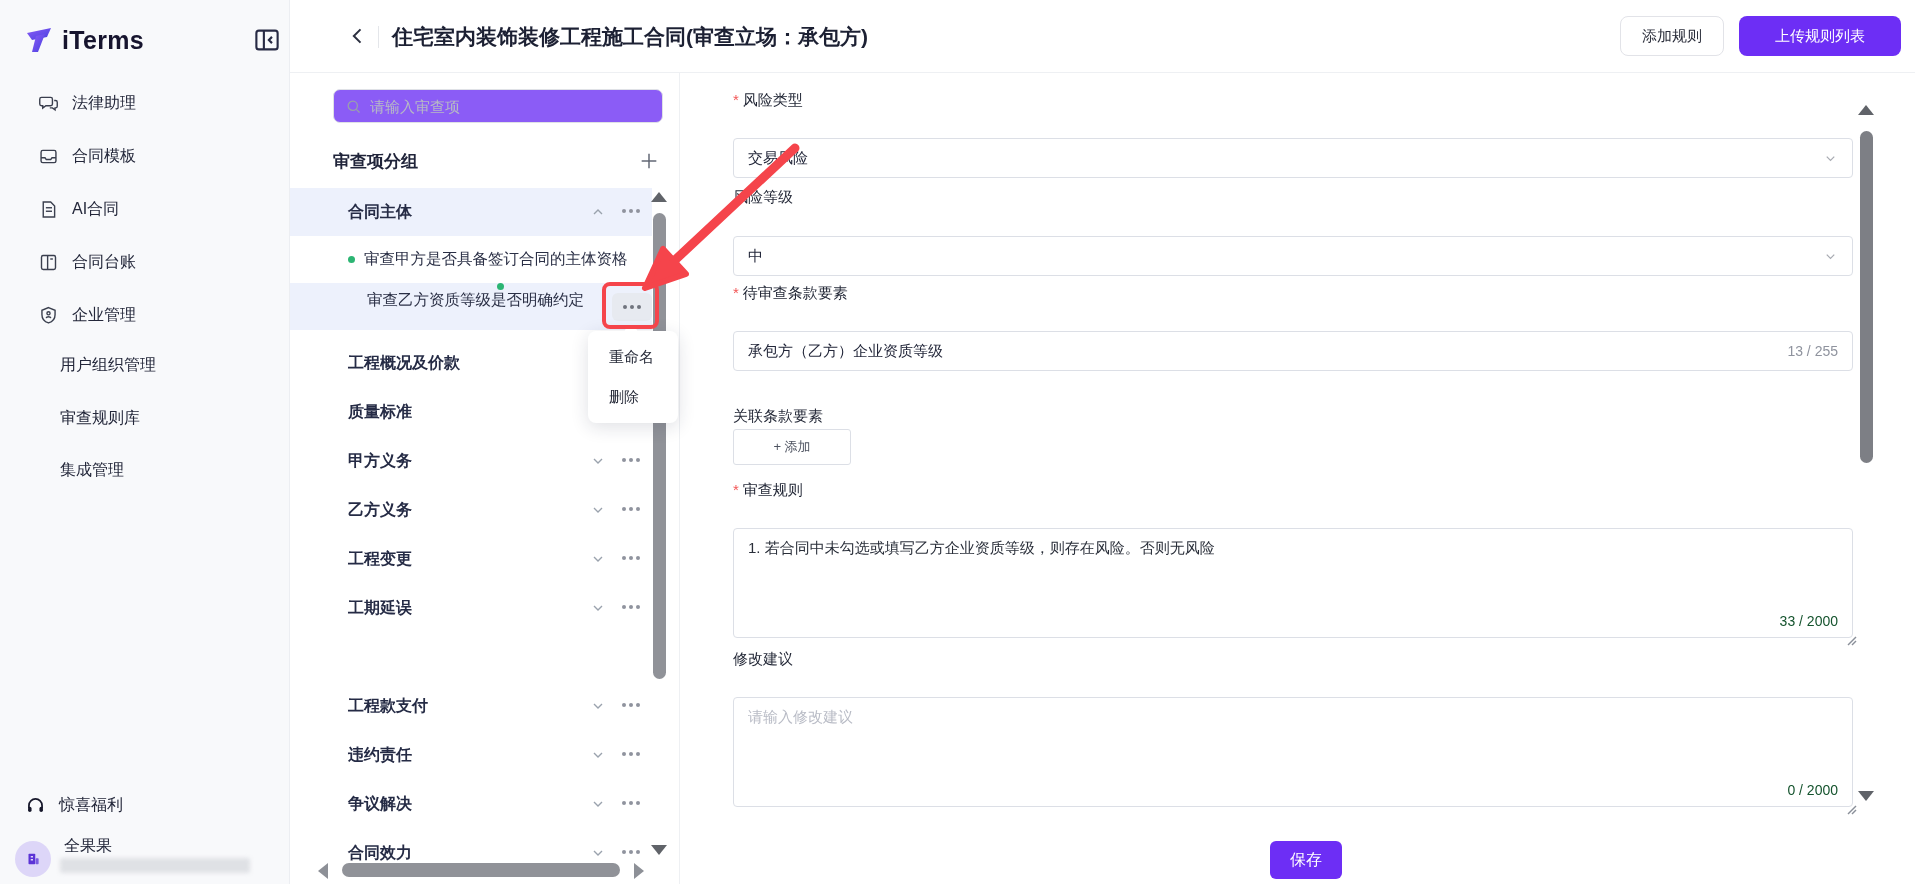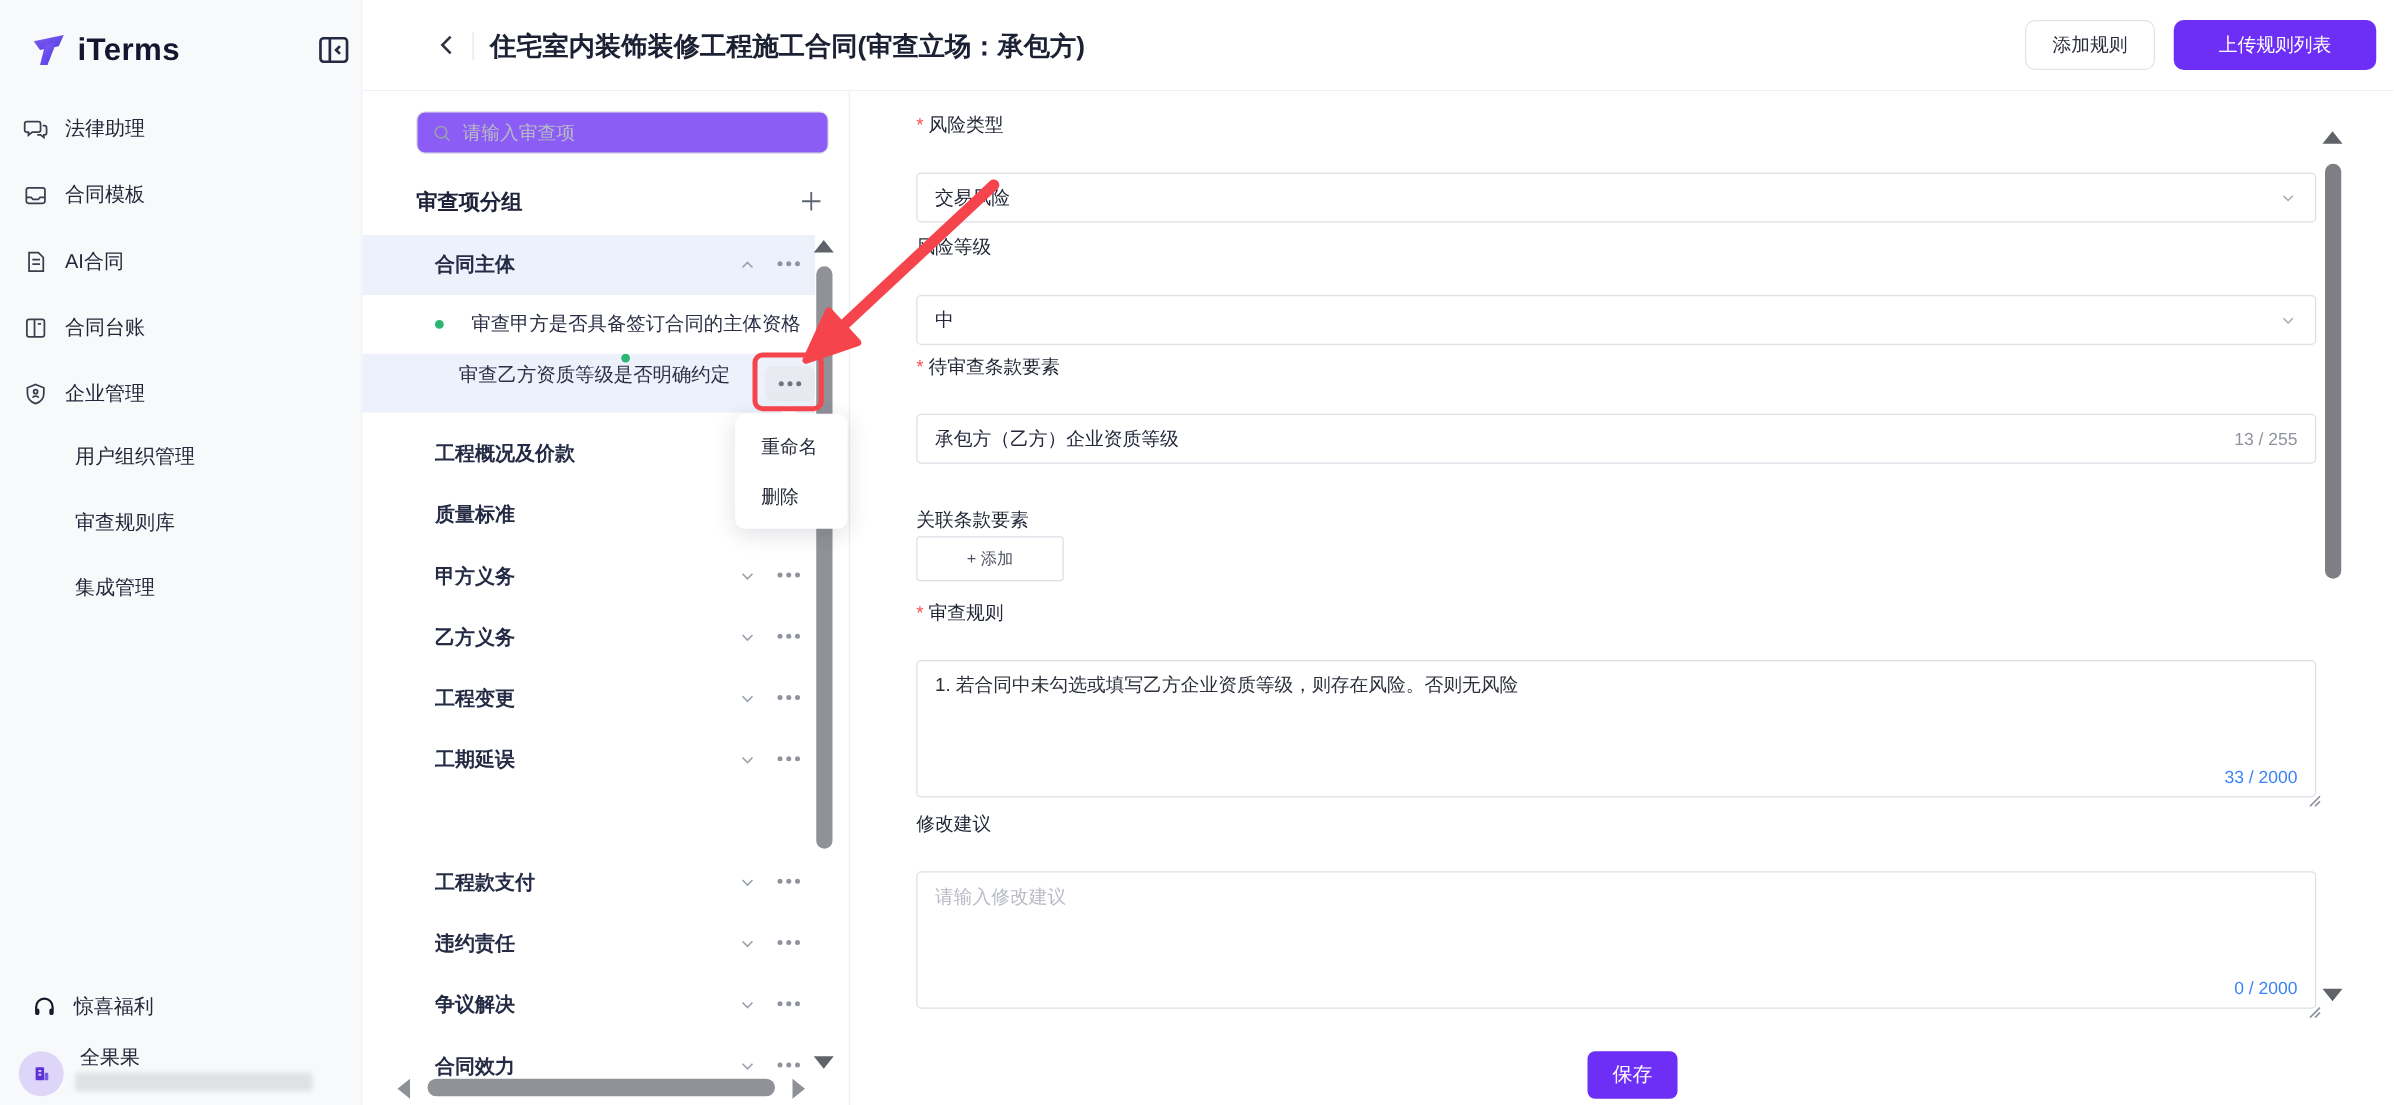--- a/index.html
+++ b/index.html
@@ -9,21 +9,21 @@
     background:#fff; color:#1f2433; overflow:hidden; position:relative;
   }
   .abs { position:absolute; }
 
   
   .sidebar { position:absolute; left:0; top:0; width:290px; height:884px;
     background:#f8f9fb; border-right:1px solid #eceef2; }
   .logo-row { position:absolute; left:24px; top:22px; width:250px; height:36px; display:flex; align-items:center; }
   .logo-text { font-size:25px; font-weight:700; color:#16142e; letter-spacing:.3px; margin-left:8px; }
   .collapse-btn { position:absolute; left:224px; top:-1px; width:38px; height:38px; display:flex; align-items:center; justify-content:center; cursor:pointer; background:none; border:none; }
-  .nav-item { position:absolute; left:0; width:338px; height:44px; display:flex; align-items:center; padding-left:18px; cursor:pointer; }
+  .nav-item { position:absolute; left:0; width:338px; height:44px; display:flex; align-items:center; padding-left:38px; cursor:pointer; }
   .nav-item .lbl { font-size:16px; color:#23273a; margin-left:13px; }
   .nav-chev { position:absolute; right:26px; }
   .sub-item { position:absolute; left:0; width:290px; height:40px; display:flex; align-items:center; padding-left:60px; font-size:16px; color:#23273a; cursor:pointer; }
   .side-foot-item { position:absolute; left:0; width:290px; height:44px; display:flex; align-items:center; padding-left:25px; cursor:pointer; }
   .side-foot-item .lbl { font-size:16px; color:#23273a; margin-left:13px; }
   .avatar { position:absolute; left:15px; top:841px; width:36px; height:36px; border-radius:50%; background:#ddd6f8; display:flex; align-items:center; justify-content:center; }
   .user-name { position:absolute; left:64px; top:836px; font-size:16px; color:#23273a; }
   .blur-bar { position:absolute; left:60px; top:858px; width:190px; height:15px; background:#d7d9de; filter:blur(2px); border-radius:2px; opacity:.75; }
 
   
@@ -79,21 +79,21 @@
   .sel-box { position:absolute; left:52px; width:1120px; height:40px; border:1px solid #dcdfe6; border-radius:4px; background:#fff;
     display:flex; align-items:center; padding:0 14px; font-size:15px; color:#23273a; cursor:pointer; }
   .sel-box .chev { margin-left:auto; }
   .inp-box { position:absolute; left:52px; width:1120px; height:40px; border:1px solid #dcdfe6; border-radius:4px; background:#fff; display:flex; align-items:center; padding:0 14px;gap:10px; }
   .inp-box input { flex:1; border:none; outline:none; font-size:15px; color:#23273a; font-family:inherit; background:transparent; }
   .counter { font-size:14px; color:#8f939e; white-space:nowrap; }
   .add-btn { position:absolute; left:52px; top:356px; width:118px; height:36px; background:#fff; border:1px solid #dcdfe6; border-radius:3px; font-size:13px; color:#4e5360; cursor:pointer; font-family:inherit; }
   .ta-box { position:absolute; left:52px; width:1120px; height:110px; border:1px solid #dcdfe6; border-radius:4px; background:#fff; }
   .ta-box textarea { width:100%; height:78px; border:none; outline:none; resize:none; font-size:15px; color:#2a2f3a; font-family:inherit; padding:10px 14px; background:transparent; }
   .ta-box textarea::placeholder { color:#b9bcc6; }
-  .ta-counter { position:absolute; right:14px; bottom:8px; font-size:14px; color:#3b82f6; }
+  .ta-counter { position:absolute; right:14px; bottom:8px; font-size:14px; color:#14532d; }
   .resize-handle { position:absolute; right:-5px; bottom:-9px; }
   .save-btn { position:absolute; left:589px; top:768px; width:72px; height:38px; background:#6d2ef5; color:#fff; border:none; border-radius:6px; font-size:16px; cursor:pointer; font-family:inherit; }
 
   svg { display:block; }
 </style>
 </head>
 <body>
 
 <aside class="sidebar">
   <div class="logo-row">
@@ -231,21 +231,21 @@
           <polyline points="6,15 12,9 18,15"></polyline>
         </svg>
     </span>
     <span class="row-dots">
         <i></i>
         <i></i>
         <i></i>
       </span>
   </div>
 
-  <div class="subrow" style="top:163px;gap:13px;">
+  <div class="subrow" style="top:163px;">
     <span class="dot"></span>
     <span class="s-lbl">审查甲方是否具备签订合同的主体资格</span>
   </div>
   <div class="subrow sel" style="top:210px;">
     <span class="dot"></span>
     <span class="s-lbl">审查乙方资质等级是否明确约定</span>
     <button class="dots-btn">
         <i></i>
         <i></i>
         <i></i>

